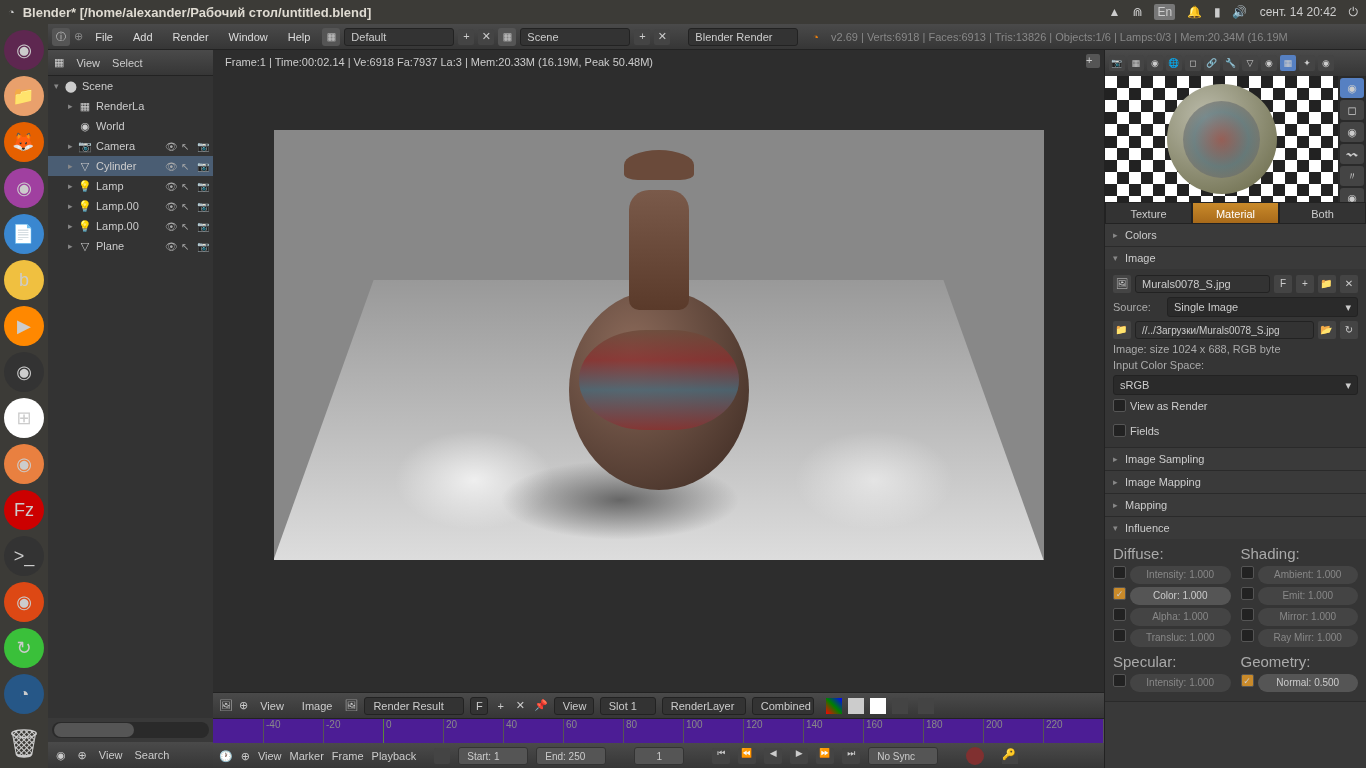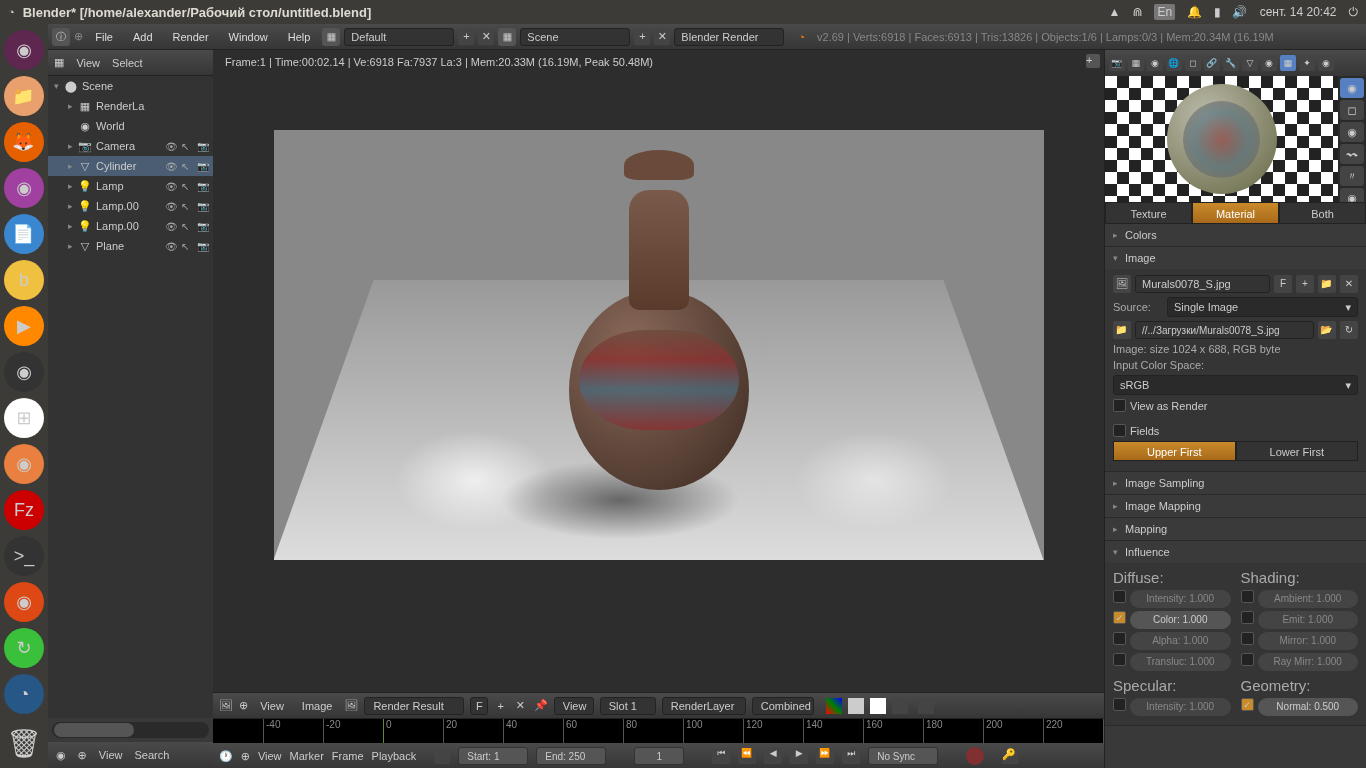--- a/index.html
+++ b/index.html
@@ -47,21 +47,21 @@
 .vase .body{position:absolute;bottom:0;left:0;width:180px;height:200px;background:radial-gradient(ellipse at 35% 30%,#8b6a5a,#3a2820);border-radius:50%}
 .vase .pattern{position:absolute;bottom:60px;left:10px;width:160px;height:100px;background:linear-gradient(#6b4a3a,#8b3030 30%,#4a6a7a 60%,#8b3030);border-radius:50%/60%;opacity:0.8}
 .vase .neck{position:absolute;bottom:180px;left:60px;width:60px;height:120px;background:linear-gradient(#7a5a4a,#5a3a2a);border-radius:20px 20px 10px 10px}
 .vase .rim{position:absolute;top:0;left:55px;width:70px;height:30px;background:#6a4a3a;border-radius:50% 50% 20% 20%}
 .shadow{position:absolute;bottom:20px;left:45%;transform:translateX(-50%);width:240px;height:80px;background:radial-gradient(ellipse,#666,transparent 70%);border-radius:50%}
 .hi1{position:absolute;bottom:30px;left:120px;width:160px;height:100px;background:radial-gradient(ellipse,#fff,transparent 70%);opacity:0.7;border-radius:50%}
 .hi2{position:absolute;bottom:30px;right:90px;width:160px;height:100px;background:radial-gradient(ellipse,#fff,transparent 70%);opacity:0.5;border-radius:50%}
 .imgheader{height:26px;background:linear-gradient(#4a4a4a,#363636);display:flex;align-items:center;gap:6px;padding:0 6px;border-top:1px solid #222}
 .imgheader .fld{background:#333;border:1px solid #222;height:18px;padding:0 8px;border-radius:3px;display:flex;align-items:center}
 .timeline{height:50px;background:#393939;border-top:1px solid #222}
-.ruler{height:24px;background:#000000;position:relative;overflow:hidden}
+.ruler{height:24px;background:#4c1d95;position:relative;overflow:hidden}
 .ruler .tick{position:absolute;top:0;height:100%;border-left:1px solid #555;padding-left:2px;color:#888;font-size:10px}
 .ruler .cursor{position:absolute;top:0;height:100%;width:1px;background:#5a8a3a;left:170px}
 .tlheader{height:26px;background:linear-gradient(#4a4a4a,#363636);display:flex;align-items:center;gap:8px;padding:0 6px}
 .tlheader .fld{background:#555;border:1px solid #333;height:18px;padding:0 8px;border-radius:3px;display:flex;align-items:center;font-size:10px}
 .tlheader .pbtn{width:18px;height:16px;background:#444;border-radius:2px;text-align:center;font-size:9px;cursor:pointer}
 .right{width:262px;background:#393939;border-left:1px solid #222;display:flex;flex-direction:column;overflow-y:auto}
 .propicons{height:26px;background:linear-gradient(#4a4a4a,#363636);display:flex;align-items:center;gap:3px;padding:0 4px}
 .propicons span{width:16px;height:16px;background:#444;border-radius:2px;font-size:9px;text-align:center;line-height:16px;cursor:pointer}
 .propicons span.active{background:#5680c2}
 .preview{height:126px;display:flex;background:#2a2a2a}
@@ -144,21 +144,21 @@
     <span class="menuitem">Window</span>
     <span class="menuitem">Help</span>
     <span class="icon">▦</span>
     <span class="field" style="width:110px">Default</span>
     <span class="btn">+</span>
     <span class="btn">✕</span>
     <span class="icon">▦</span>
     <span class="field" style="width:110px">Scene</span>
     <span class="btn">+</span>
     <span class="btn">✕</span>
-    <span class="field" style="width:110px;margin-left:0">Blender Render</span>
+    <span class="field" style="width:110px;margin-left:14px">Blender Render</span>
     <span style="margin-left:10px;color:#e87d0d">◔</span>
     <span class="stats">v2.69 | Verts:6918 | Faces:6913 | Tris:13826 | Objects:1/6 | Lamps:0/3 | Mem:20.34M (16.19M</span>
   </div>
 
   <div class="content">
 
     <div class="left">
       <div class="leftheader">
         <span>▦</span>
         <span class="hi">View</span>
@@ -424,24 +424,20 @@
             </div>
           <div class="row">
               <span class="check"></span>
               <span>View as Render</span>
             </div>
           <div style="height:8px"></div>
           <div class="row">
               <span class="check"></span>
               <span>Fields</span>
             </div>
-          <div class="btnpair">
-            <div class="half active">Upper First</div>
-            <div class="half">Lower First</div>
-          </div>
         </div>
       </div>
 
       <div class="panel">
           <div class="panelhead">
             <span class="tri">▸</span>
             <span>Image Sampling</span>
           </div>
         </div>
       <div class="panel">

